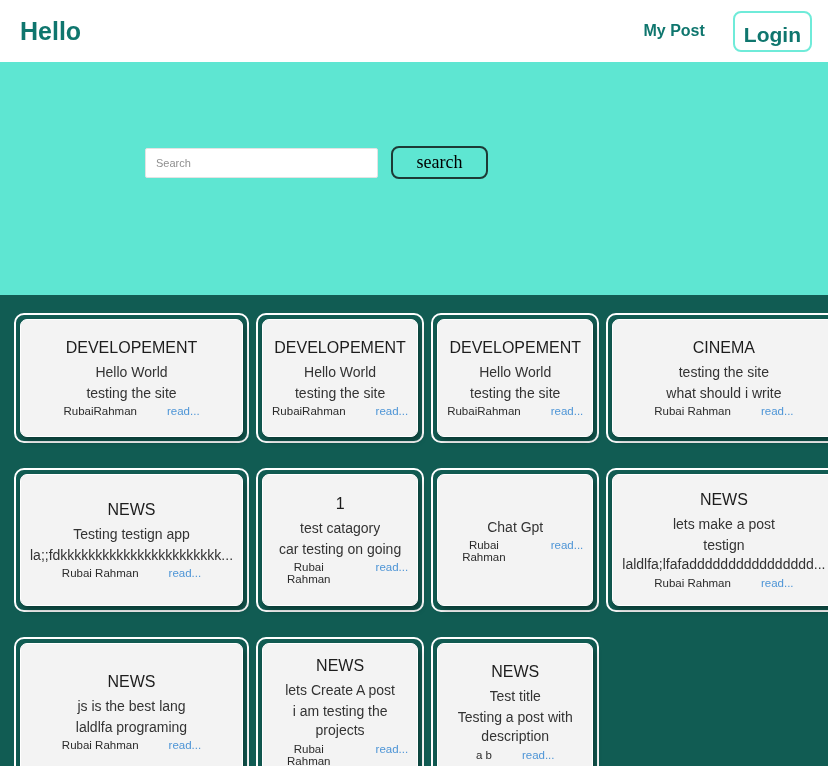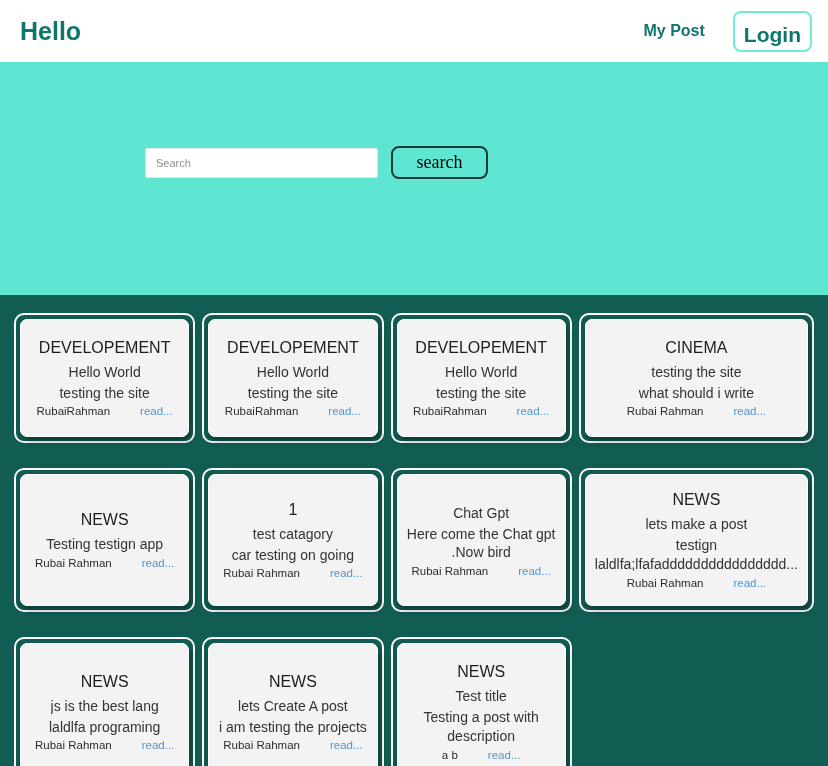--- a/index.html
+++ b/index.html
@@ -205,41 +205,41 @@
       <div class="card-meta">
         <span class="card-author">Rubai Rahman</span>
         <a class="read-more">read...</a>
       </div>
     </div>
   </article>
       <article class="card">
     <div class="card-inner">
       <h2 class="card-category">NEWS</h2>
       <p class="card-title">Testing testign app</p>
+      <p class="card-desc">la;;fdkkkkkkkkkkkkkkkkkkkkkkk...</p>
       <div class="card-meta">
         <span class="card-author">Rubai Rahman</span>
         <a class="read-more">read...</a>
       </div>
     </div>
   </article>
       <article class="card">
     <div class="card-inner">
       <h2 class="card-category">1</h2>
       <p class="card-title">test catagory</p>
       <p class="card-desc">car testing on going</p>
       <div class="card-meta">
         <span class="card-author">Rubai Rahman</span>
         <a class="read-more">read...</a>
       </div>
     </div>
   </article>
       <article class="card">
     <div class="card-inner">
       <p class="card-title">Chat Gpt</p>
-      <p class="card-desc">Here come the Chat gpt .Now bird</p>
       <div class="card-meta">
         <span class="card-author">Rubai Rahman</span>
         <a class="read-more">read...</a>
       </div>
     </div>
   </article>
       <article class="card">
     <div class="card-inner">
       <h2 class="card-category">NEWS</h2>
       <p class="card-title">lets make a post</p>

